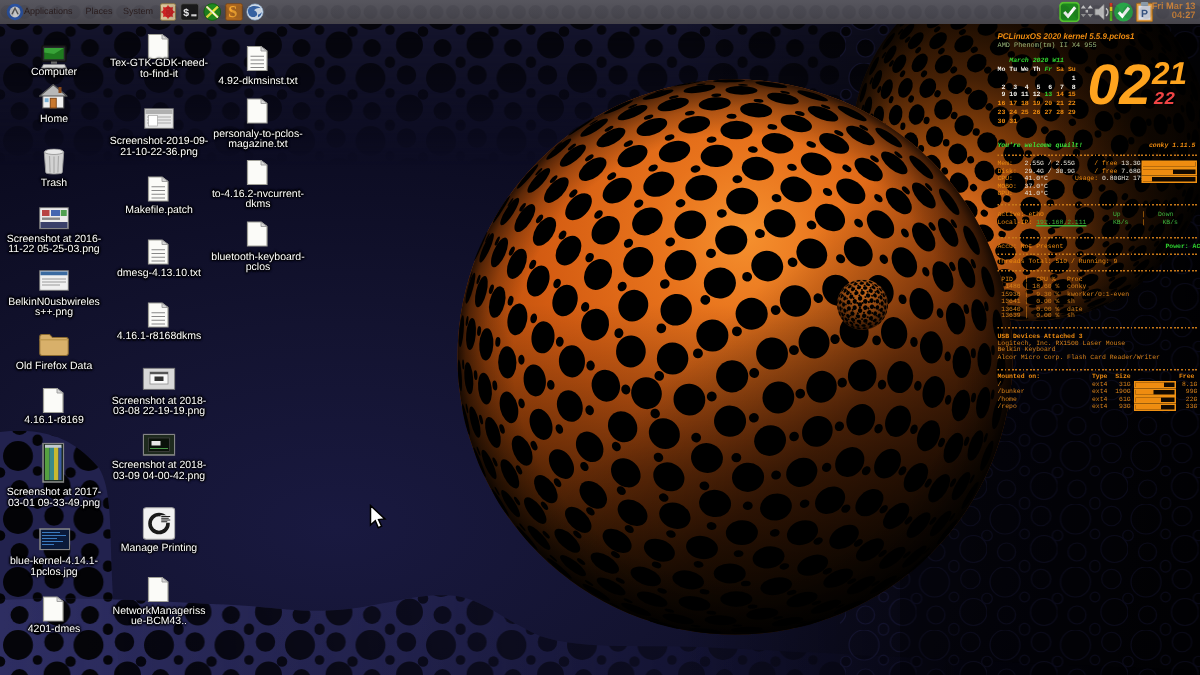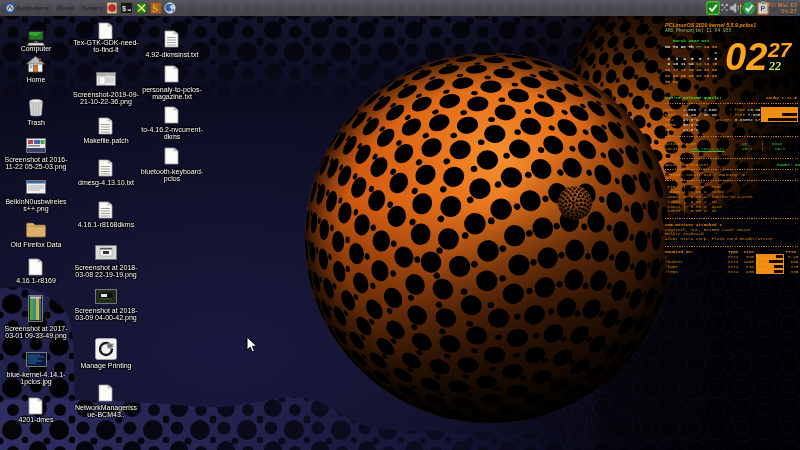--- a/index.html
+++ b/index.html
@@ -27,21 +27,21 @@
 .od{color:#d8821a}
 .w{color:#e8e4da}
 .g{color:#3db53d}
 .gb{color:#2fd42f;font-weight:bold}
 .gu{color:#3db53d;text-decoration:underline}
 .gbi{color:#3ce63c;font-weight:bold;font-style:italic}
 .obi{color:#ef8c10;font-weight:bold;font-style:italic}
 .sep{position:absolute;left:0;width:133px;height:1px;background:repeating-linear-gradient(90deg,#c87818 0 1.2px,transparent 1.2px 2.4px)}
 #bigtime{position:absolute;left:60px;top:37.5px;font-family:"Liberation Sans",sans-serif;font-size:38px;line-height:38px;font-weight:bold;font-style:italic;color:#ffa41e}
 #mins{position:absolute;left:103px;top:39px;font-family:"Liberation Sans",sans-serif;font-size:21px;line-height:21px;font-weight:bold;font-style:italic;color:#ffa41e}
-#secs{position:absolute;left:104px;top:60px;font-family:Liberation Serif, serif;font-size:12px;line-height:12px;font-weight:bold;font-style:italic;color:#bef264}
+#secs{position:absolute;left:104px;top:60px;font-family:Liberation Mono, monospace;font-size:12px;line-height:12px;font-weight:bold;font-style:italic;color:#ef4444}
 .bar{position:absolute;border:0.8px solid #ef9012;background:#120900}
 .bar div{height:100%;background:#ef8c10}
 </style></head>
 <body>
 <div id="s">
 <svg id="wp" width="800" height="450" viewBox="0 0 800 450">
 <defs>
 <radialGradient id="bgg" cx="0.28" cy="0.78" r="1.0">
  <stop offset="0" stop-color="#191940"></stop>
  <stop offset="0.3" stop-color="#131330"></stop>
@@ -1463,21 +1463,21 @@
       <div class="hdr2" style="top:28px">AMD Phenom(tm) II X4 955</div>
       <div class="cal" style="top:39.2px"><span class="cgb"><i>   March 2020 W11</i></span></div>
       <div class="cal" style="top:45.0px"><span class="cw">Mo Tu We Th </span><span class="cgb"><i>Fr</i></span><span class="cob"> Sa Su</span></div>
       <div class="cal" style="top:50.8px"><span class="cw">                   1</span></div>
       <div class="cal" style="top:56.6px"><span class="cw"> 2  3  4  5  6  7  8</span></div>
       <div class="cal" style="top:62.4px"><span class="cw"> 9 10 11 12 </span><span class="cgb">13</span><span class="cob"> 14 15</span></div>
       <div class="cal" style="top:68.2px"><span class="cob">16 17 18 19 20 21 22</span></div>
       <div class="cal" style="top:74.0px"><span class="cob">23 24 25 26 27 28 29</span></div>
       <div class="cal" style="top:79.8px"><span class="cob">30 31</span></div>
       <div id="bigtime">02</div>
-      <div id="mins">27</div>
+      <div id="mins">21</div>
       <div id="secs">22</div>
       <div class="cl" style="top:95.2px"><span class="gbi">You're welcome quailt!</span><span class="obi" style="position:absolute;left:101px">conky 1.11.5</span></div>
       <div class="sep" style="top:103.2px"></div>
       <div class="cl " style="top:107.0px"><span class="o">Mem:</span><span class="w">   2.55G / 2.55G     </span><span class="o">/ free</span><span class="w"> 13.3G</span></div>
       <div class="cl " style="top:111.9px"><span class="o">Disk:</span><span class="w">  29.4G / 30.9G     </span><span class="o">/ free</span><span class="w"> 7.68G</span></div>
       <div class="cl " style="top:116.8px"><span class="o">CPU:</span><span class="w">   41.0°C       </span><span class="o">Usage:</span><span class="w"> 0.80GHz 17%</span></div>
       <div class="cl " style="top:121.7px"><span class="o">MOBO:</span><span class="w">  37.0°C</span></div>
       <div class="cl " style="top:126.6px"><span class="o">GPU:</span><span class="w">   41.0°C</span></div>
       <div class="bar" style="left:96px;top:107.4px;width:35px;height:3px">
         <div style="width:100%"></div>

